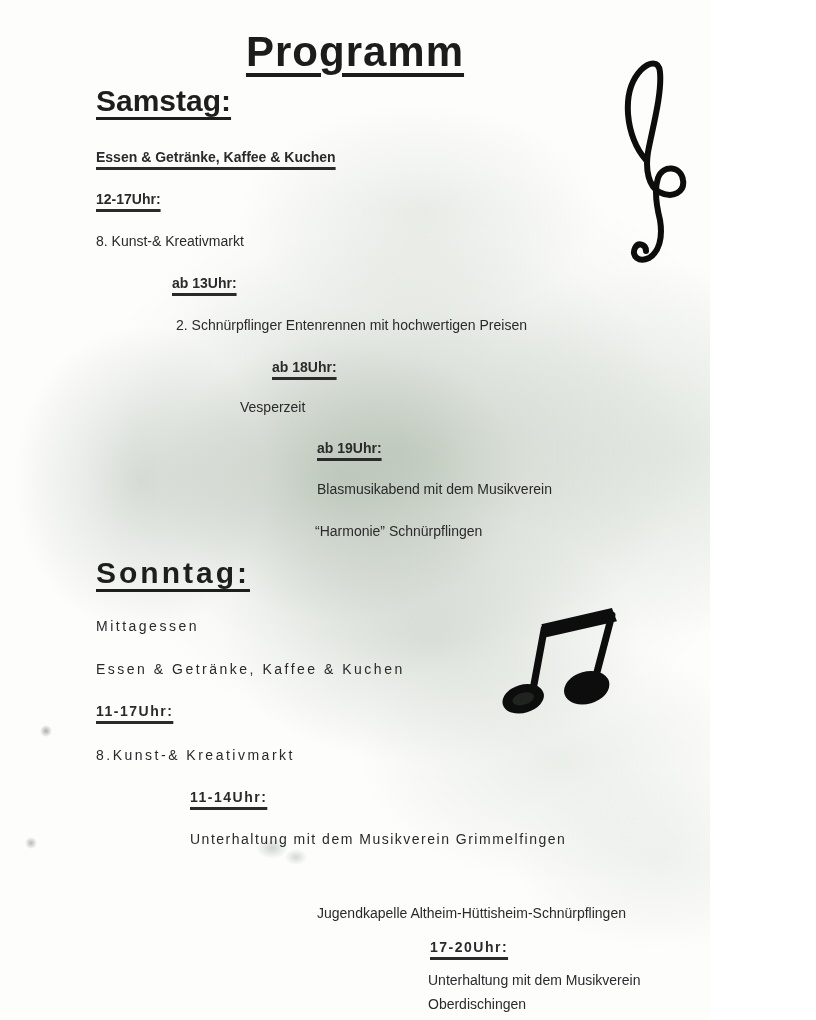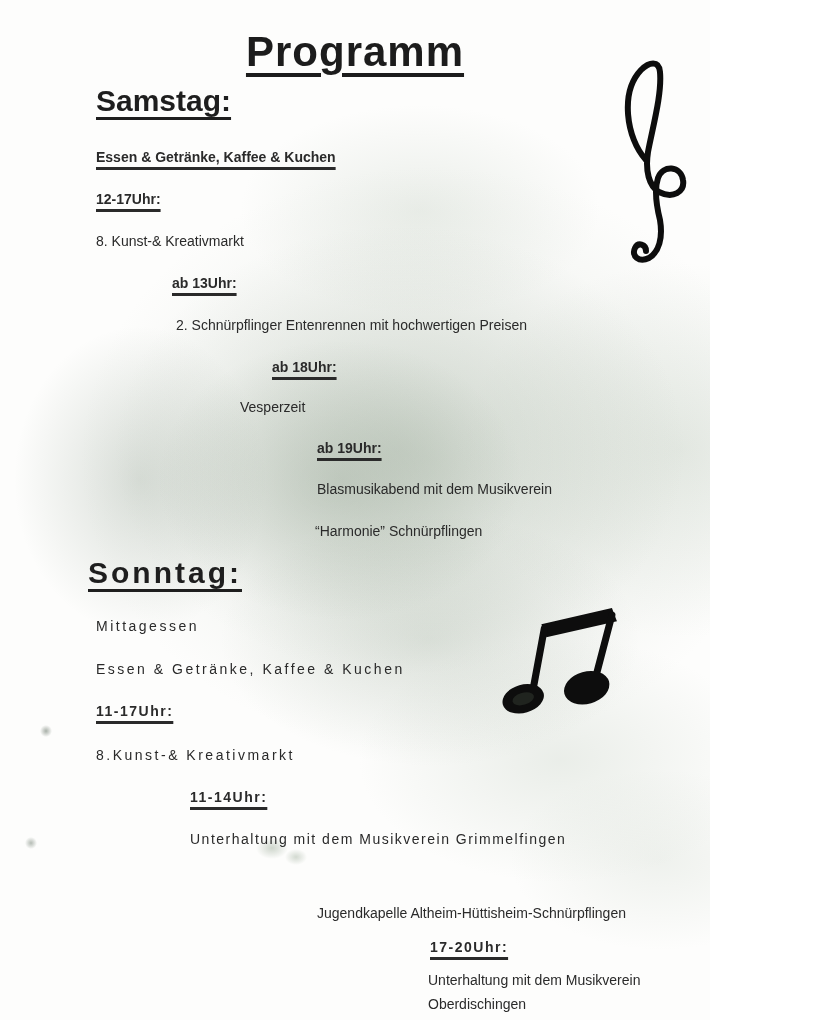--- a/index.html
+++ b/index.html
@@ -100,21 +100,21 @@
   <div class="ln u" style="left:96px;  top:188px;">12-17Uhr:</div>
   <div class="ln" style="left:96px;  top:230px;">8. Kunst-&amp; Kreativmarkt</div>
   <div class="ln u" style="left:172px; top:272px;">ab 13Uhr:</div>
   <div class="ln" style="left:176px; top:314px;">2. Schnürpflinger Entenrennen mit hochwertigen Preisen</div>
   <div class="ln u" style="left:240px; top:356px;margin-left:32px;">ab 18Uhr:</div>
   <div class="ln" style="left:240px; top:396px;">Vesperzeit</div>
   <div class="ln u" style="left:317px; top:437px;">ab 19Uhr:</div>
   <div class="ln" style="left:317px; top:478px;">Blasmusikabend mit dem Musikverein</div>
   <div class="ln" style="left:315px; top:520px;">“Harmonie” Schnürpflingen</div>
 
-  <div class="h2" style="left:88px; top:556px; letter-spacing:3px;"><span>Sonntag:</span></div>
+  <div class="h2" style="left:96px; top:556px; letter-spacing:3px;"><span>Sonntag:</span></div>
 
   <div class="ln sp2" style="left:96px;  top:615px;">Mittagessen</div>
   <div class="ln sp2" style="left:96px;  top:658px;">Essen &amp; Getränke, Kaffee &amp; Kuchen</div>
   <div class="ln u sp1" style="left:96px;  top:700px;">11-17Uhr:</div>
   <div class="ln sp2" style="left:96px;  top:744px;">8.Kunst-&amp; Kreativmarkt</div>
   <div class="ln u sp1" style="left:190px; top:786px;">11-14Uhr:</div>
   <div class="ln sp1" style="left:190px; top:828px;">Unterhaltung mit dem Musikverein Grimmelfingen</div>
   <div class="ln" style="left:285px; top:902px;margin-left:32px;">Jugendkapelle Altheim-Hüttisheim-Schnürpflingen</div>
   <div class="ln u sp1" style="left:430px; top:936px;">17-20Uhr:</div>
   <div class="ln wrap" style="left:428px; top:968px;">Unterhaltung mit dem Musikverein Oberdischingen</div>

